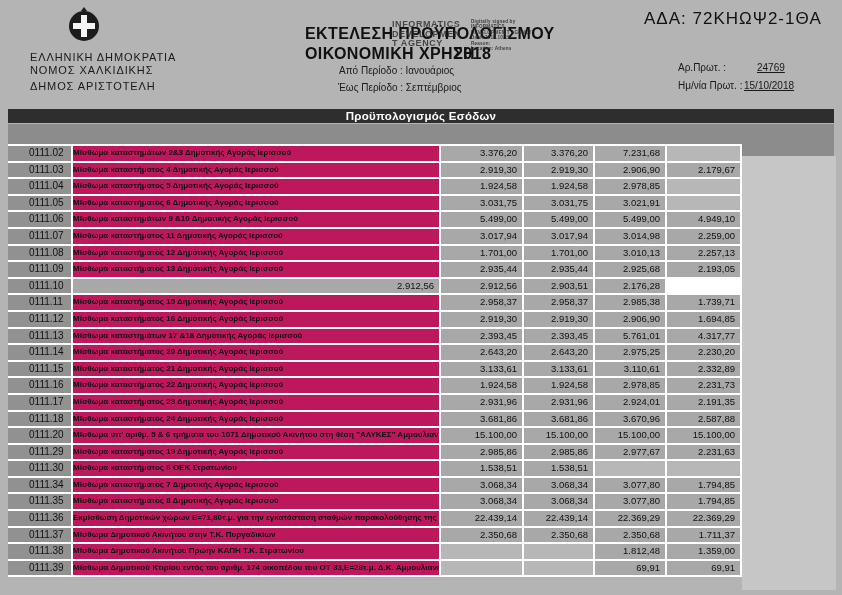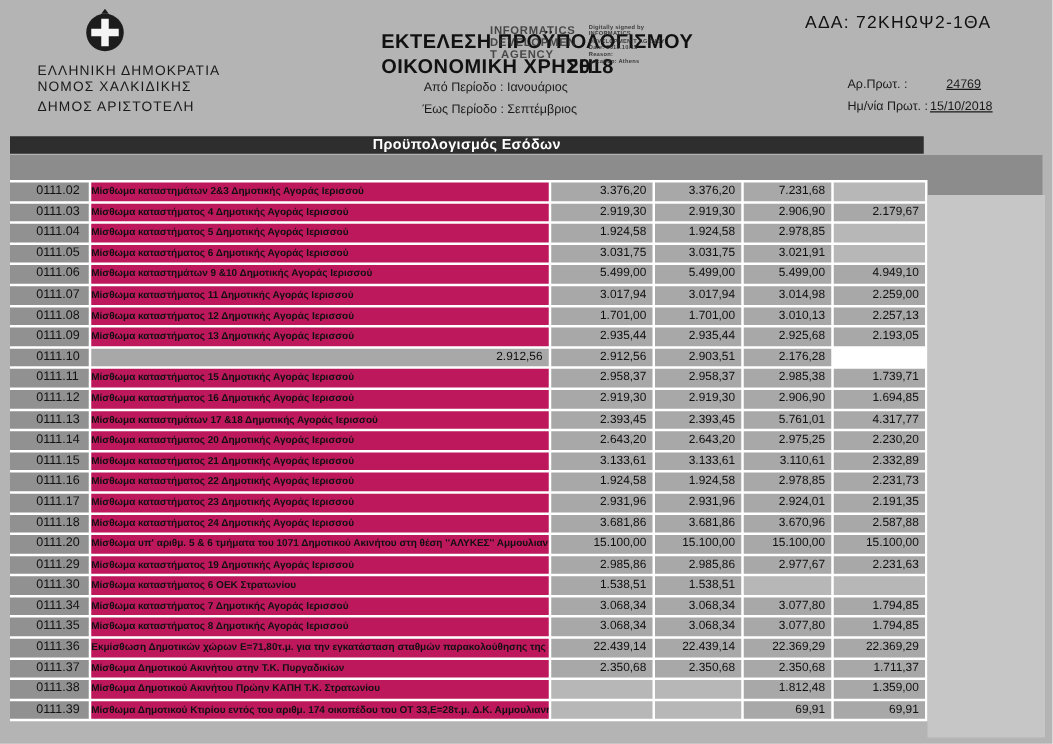--- a/index.html
+++ b/index.html
@@ -8,33 +8,33 @@
     background:#b4b4b4;
     font-family:"Liberation Sans","DejaVu Sans",sans-serif;
     color:#141414;
   }
   .abs{position:absolute;}
 
   
   .org-line{font-size:11px;letter-spacing:.9px;color:#1a1a1a;white-space:nowrap;}
   .doc-title{font-size:16px;font-weight:bold;letter-spacing:.4px;color:#111;white-space:nowrap;}
   .period-line{font-size:10px;color:#1a1a1a;white-space:nowrap;}
-  .ada{font-size:14px;letter-spacing:1px;color:#111;white-space:nowrap;text-align:right;}
+  .ada{font-size:17px;letter-spacing:1px;color:#111;white-space:nowrap;text-align:right;}
   .proto-label{font-size:10px;color:#1a1a1a;white-space:nowrap;}
   .proto-value{font-size:10px;color:#1a1a1a;white-space:nowrap;text-decoration:underline;}
 
   
   .stamp-big{font-weight:bold;font-size:9px;line-height:9.5px;letter-spacing:.6px;
     color:rgba(45,45,45,.82);white-space:nowrap;z-index:5;}
   .stamp-small{font-size:4.6px;line-height:5.4px;color:rgba(40,40,40,.85);
     width:100px;z-index:5;font-weight:bold;letter-spacing:.2px;}
   .stamp-small div{white-space:nowrap;}
 
   
-  .band{left:8px;top:109px;width:731px;height:14px;background:#2e2e2e;
+  .band{left:8px;top:109px;width:826px;height:14px;background:#2e2e2e;
     color:#fff;font-size:11.5px;font-weight:bold;text-align:center;line-height:14px;letter-spacing:.3px;}
 
   
   .colheader{left:8px;top:124px;width:826px;height:32px;background:#8c8c8c;
     display:grid;grid-template-columns:63px 366px 81px 69px 70px 73px 1fr;gap:2px;
     align-items:center;color:#f2f2f2;font-size:9.5px;}
   .colheader .h-kae{padding-left:21px;margin-top:48px;}
   .colheader .h-desc{padding-left:12px;}
   .colheader .h-right{text-align:right;padding-right:2px;font-family:Liberation Mono, monospace;}
   .colheader .h-center{text-align:center;line-height:11px;font-style:italic;}

